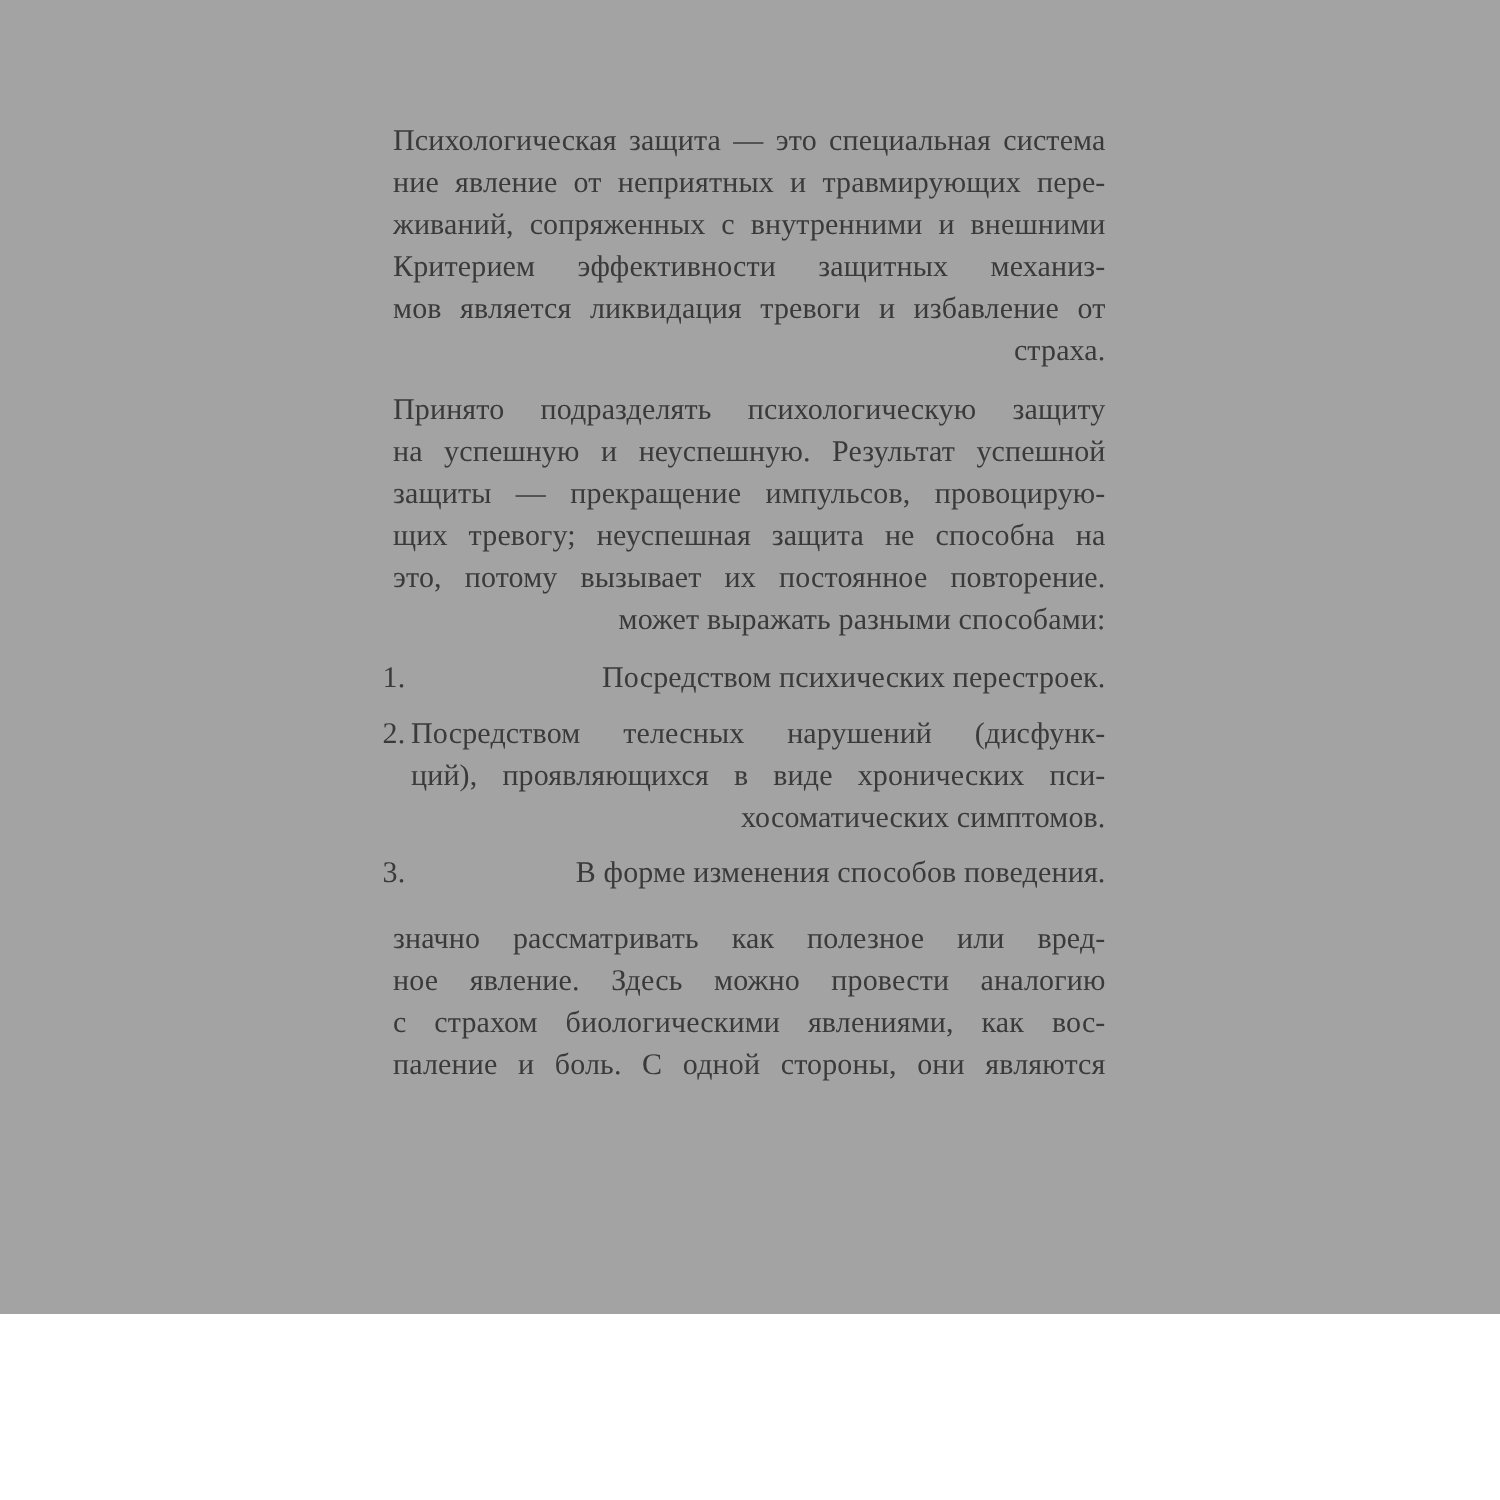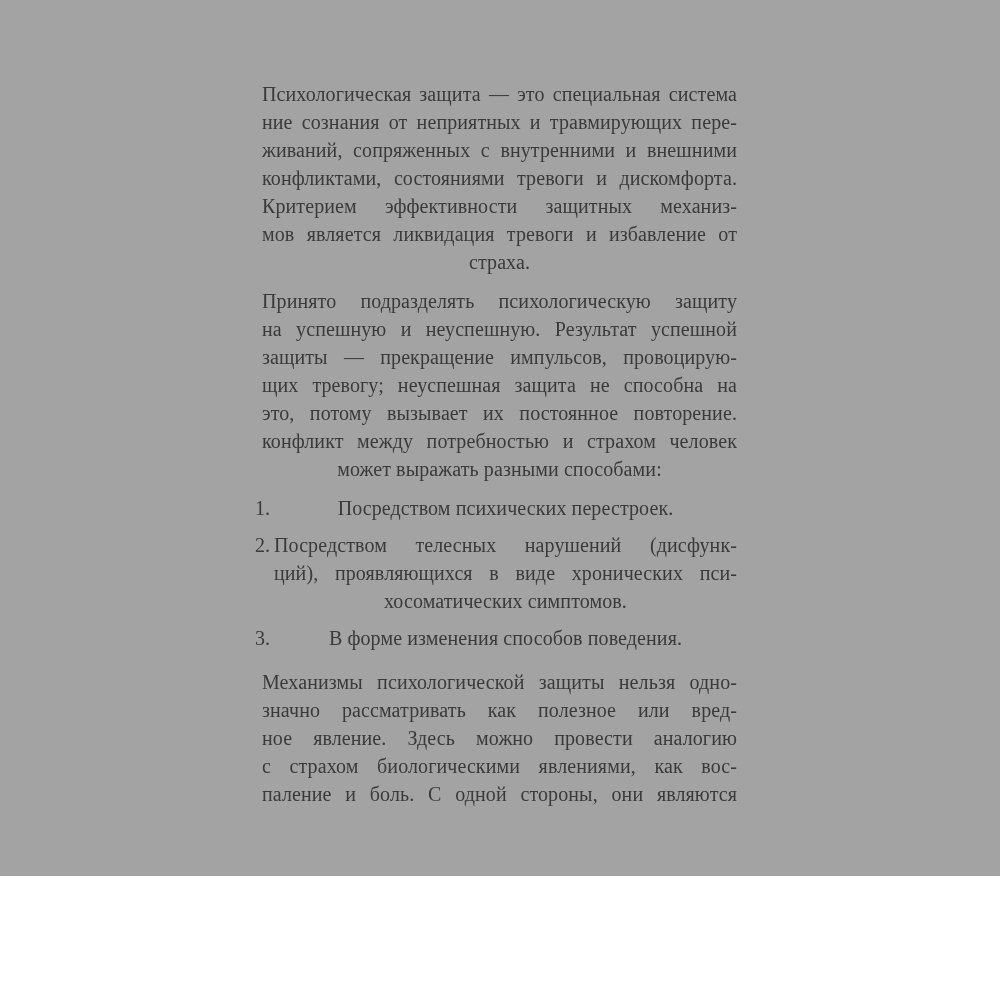--- a/index.html
+++ b/index.html
@@ -26,21 +26,21 @@
     line-height: 28px;
     color: #3a3a3a;
     letter-spacing: 0.1px;
   }
   .para {
     margin: 0 0 11px 0;
   }
   .line {
     height: 28px;
     overflow: hidden;
-    text-align: center;
+    text-align: right;
   }
   .line.j {
     text-align: justify;
     text-align-last: justify;
   }
   .list {
     margin: 0 0 16px 0;
   }
   .list-item {
     display: flex;
@@ -72,34 +72,32 @@
     color: #333333;
   }
 </style>
 </head>
 <body>
 
 <div class="page">
   <div class="content" id="content">
       <div class="para">
         <div class="line j">Психологическая защита — это специальная система</div>
-        <div class="line j">ние сознания от неприятных и травмирующих пере-</div>
+        <div class="line j">ние явление от неприятных и травмирующих пере-</div>
         <div class="line j">живаний, сопряженных с внутренними и внешними</div>
-        <div class="line j">конфликтами, состояниями тревоги и дискомфорта.</div>
         <div class="line j">Критерием эффективности защитных механиз-</div>
         <div class="line j">мов является ликвидация тревоги и избавление от</div>
         <div class="line">страха.</div>
       </div>
       <div class="para">
         <div class="line j">Принято подразделять психологическую защиту</div>
         <div class="line j">на успешную и неуспешную. Результат успешной</div>
         <div class="line j">защиты — прекращение импульсов, провоцирую-</div>
         <div class="line j">щих тревогу; неуспешная защита не способна на</div>
         <div class="line j">это, потому вызывает их постоянное повторение.</div>
-        <div class="line j">конфликт между потребностью и страхом человек</div>
         <div class="line">может выражать разными способами:</div>
       </div>
       <div class="list">
         <div class="list-item">
           <div class="marker">1.</div>
           <div class="item-body">
             <div class="line">Посредством психических перестроек.</div>
           </div>
         </div>
         <div class="list-item">
@@ -111,21 +109,20 @@
           </div>
         </div>
         <div class="list-item">
           <div class="marker">3.</div>
           <div class="item-body">
             <div class="line">В форме изменения способов поведения.</div>
           </div>
         </div>
       </div>
       <div class="para">
-        <div class="line j">Механизмы психологической защиты нельзя одно-</div>
         <div class="line j">значно рассматривать как полезное или вред-</div>
         <div class="line j">ное явление. Здесь можно провести аналогию</div>
         <div class="line j">с страхом биологическими явлениями, как вос-</div>
         <div class="line j">паление и боль. С одной стороны, они являются</div>
       </div>
     </div>
   <div class="page-number">203</div>
 </div>
 
 </body></html>

